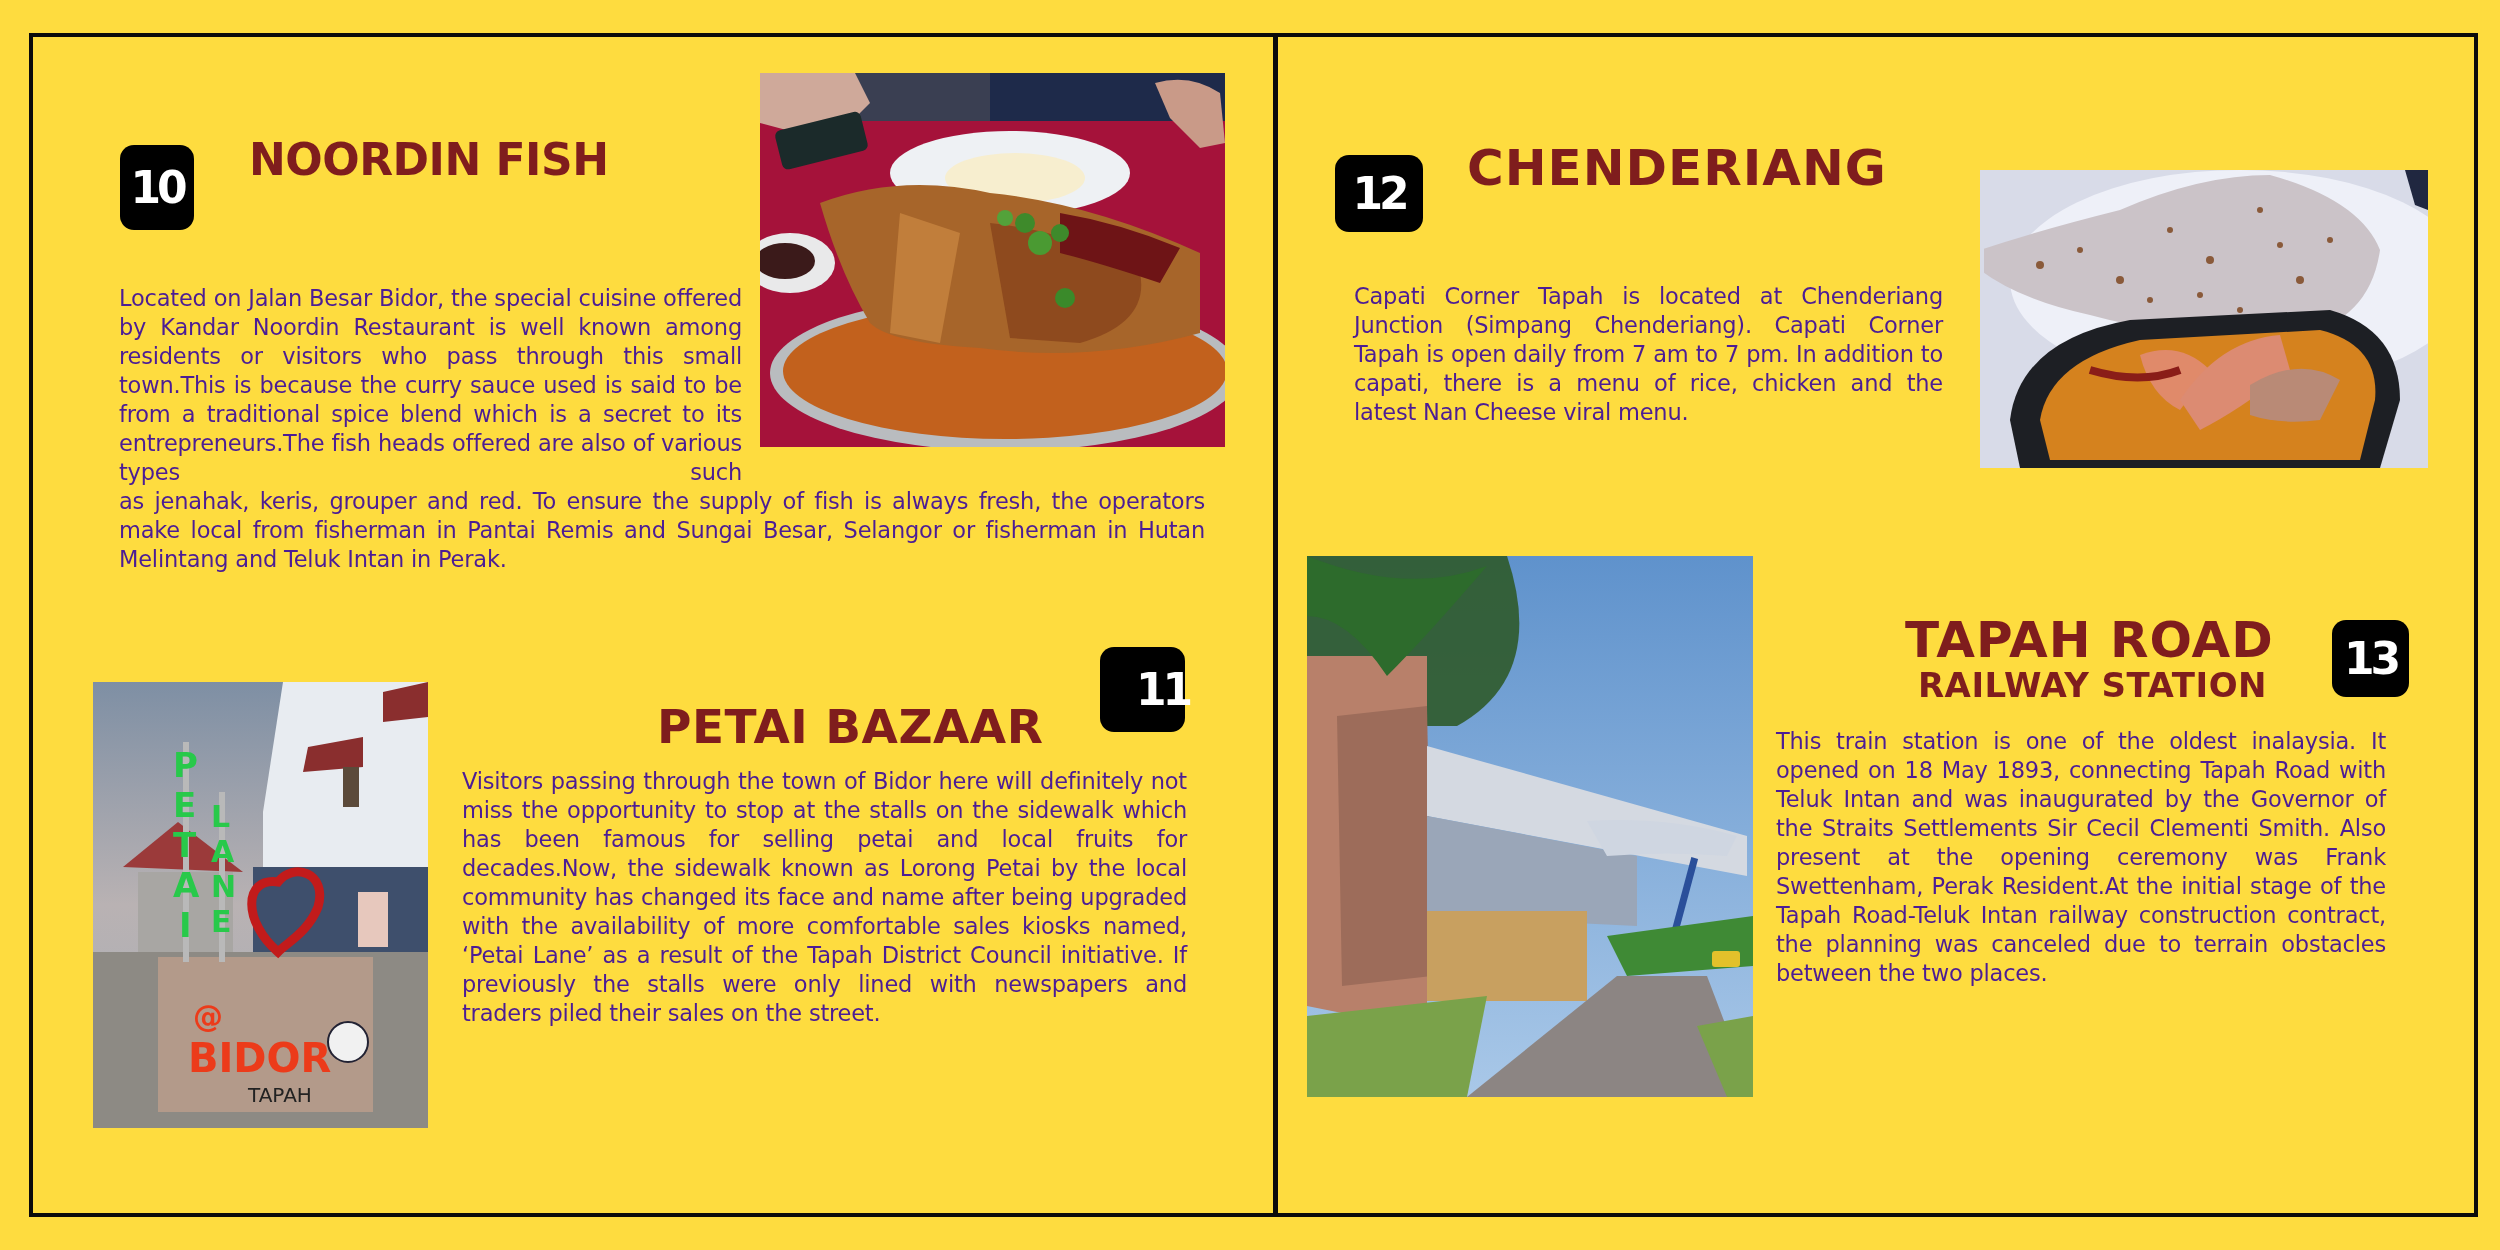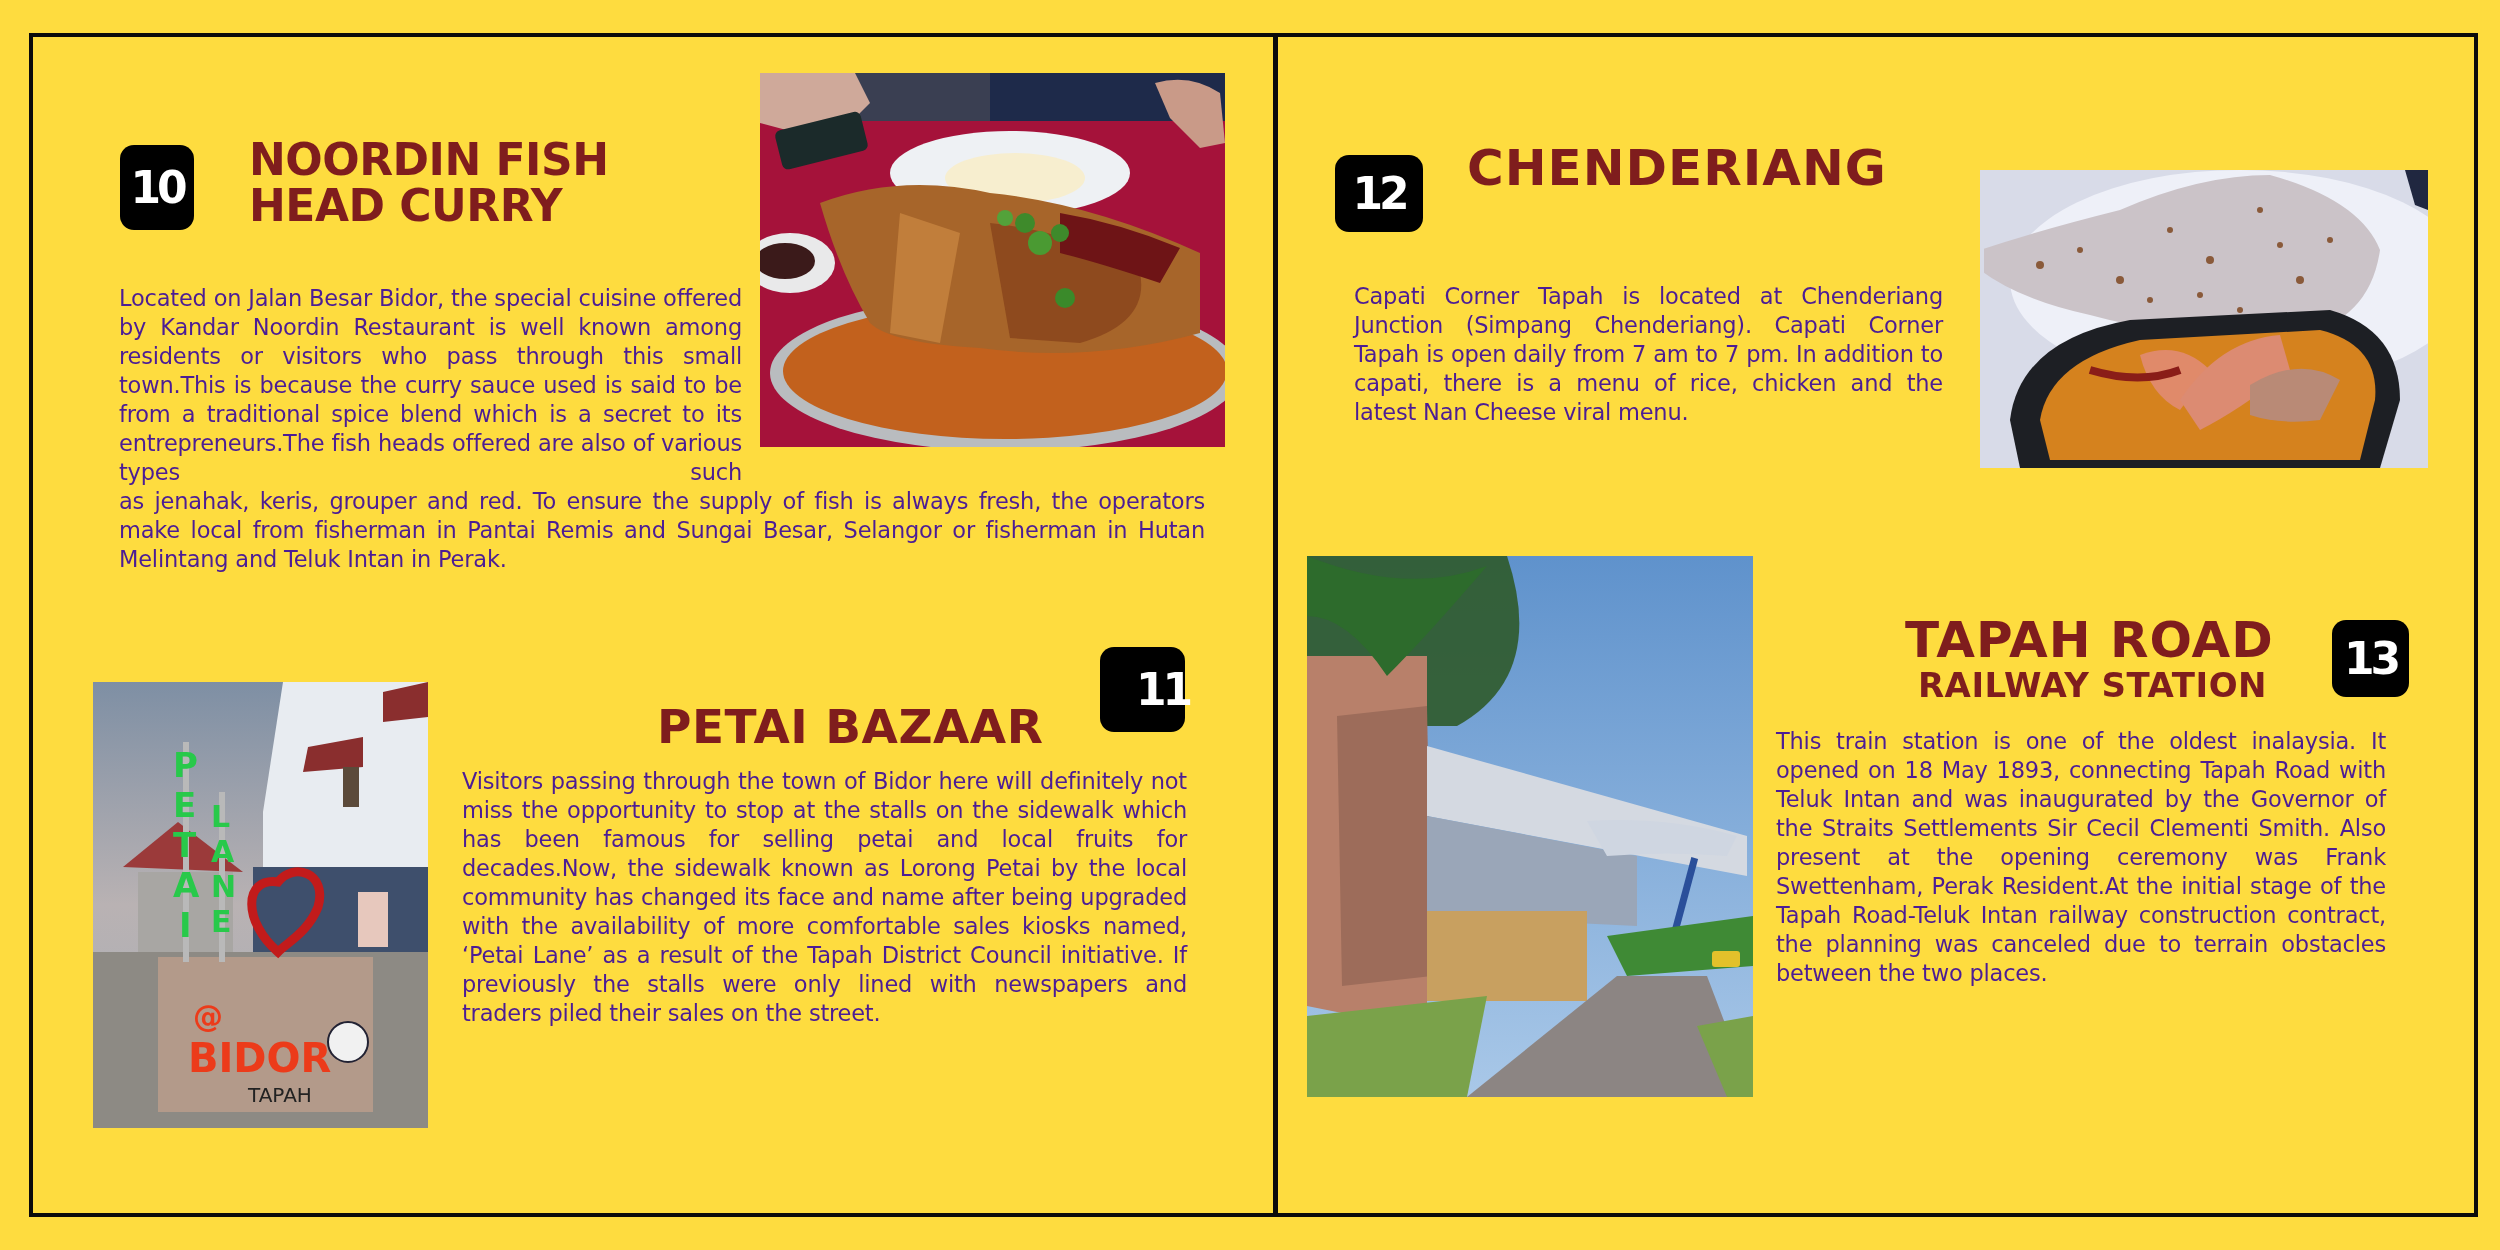--- a/index.html
+++ b/index.html
@@ -61,21 +61,20 @@
 
 <div class="frame"></div>
 <div class="divider"></div>
 
 <section>
   <div class="badge" style="left:120px; top:145px; width:74px; height:85px;">
     <span>10</span>
   </div>
   <div class="title" style="left:249px; top:138px; font-size:44px; letter-spacing:-0.5px;">
     <div>NOORDIN FISH</div>
-    <div style="margin-top:2px;">HEAD CURRY</div>
   </div>
 
   <div class="photo" style="left:760px; top:73px; width:465px; height:374px;">
     <svg viewBox="0 0 465 374" preserveAspectRatio="none">
       <rect width="465" height="374" fill="#a5123a"></rect>
       <rect width="465" height="48" fill="#3a3f52"></rect>
       <rect x="230" width="235" height="48" fill="#1e2a4a"></rect>
       <path d="M0 0 L95 0 L110 30 L80 60 L30 58 L0 50 Z" fill="#cfa99a"></path>
       <path d="M395 10 Q430 0 460 20 L465 70 L440 75 L410 45 Z" fill="#c99a88"></path>
       <rect x="18" y="48" width="88" height="40" rx="6" fill="#1b2a2a" transform="rotate(-14 60 70)"></rect>

